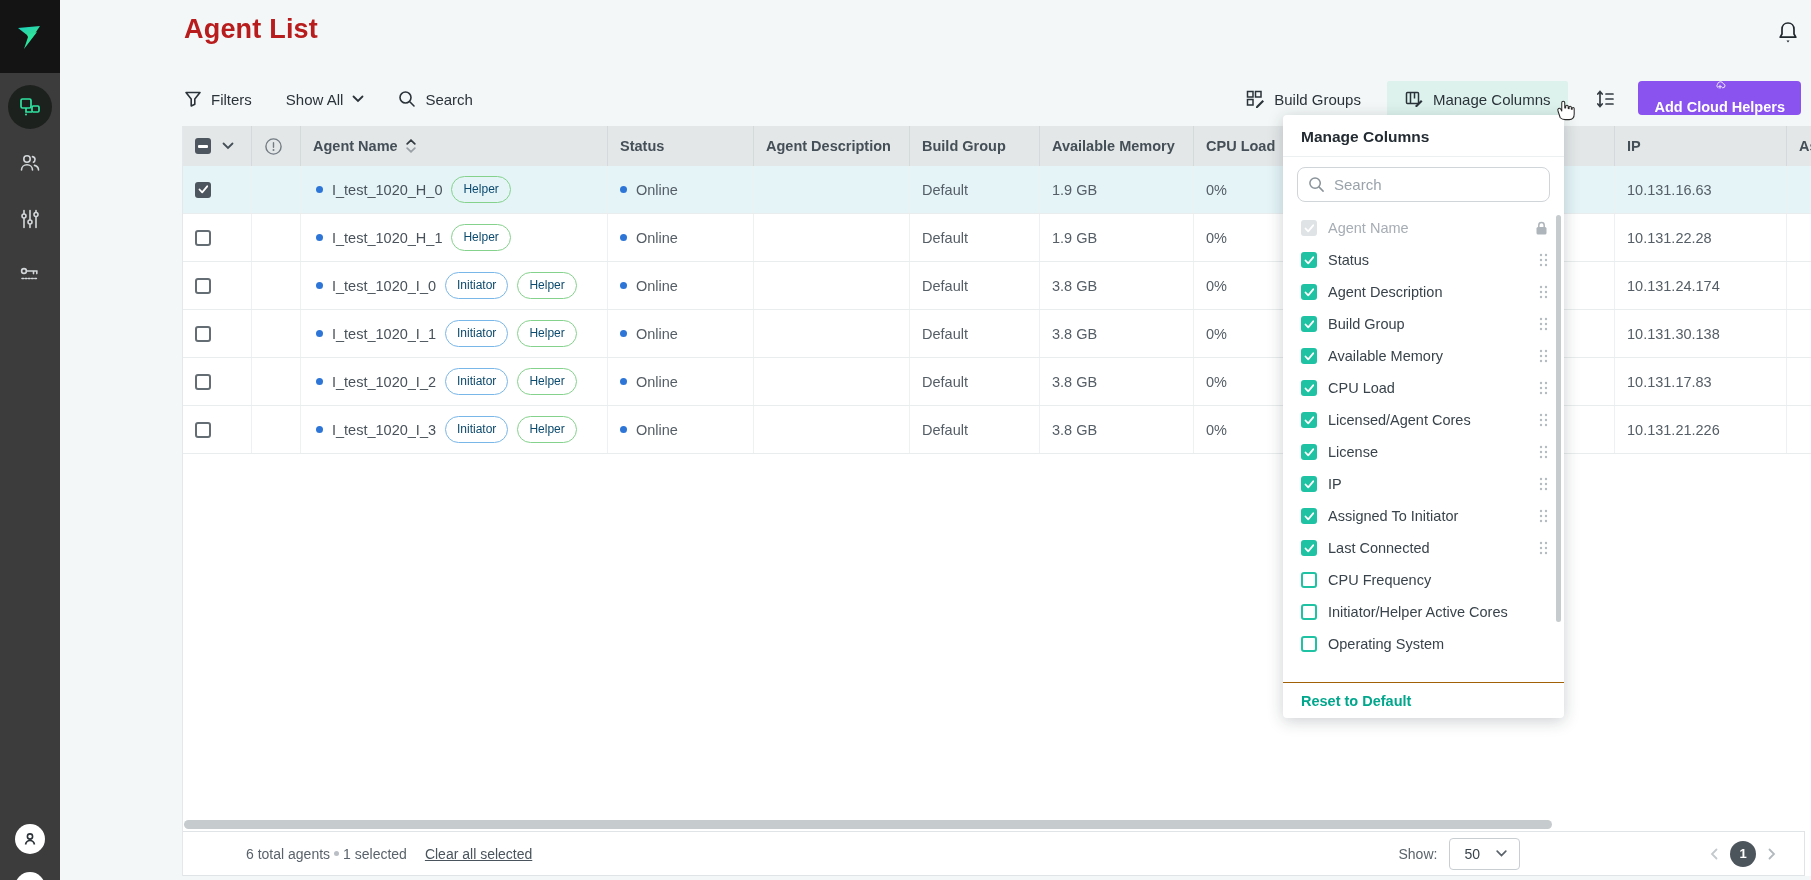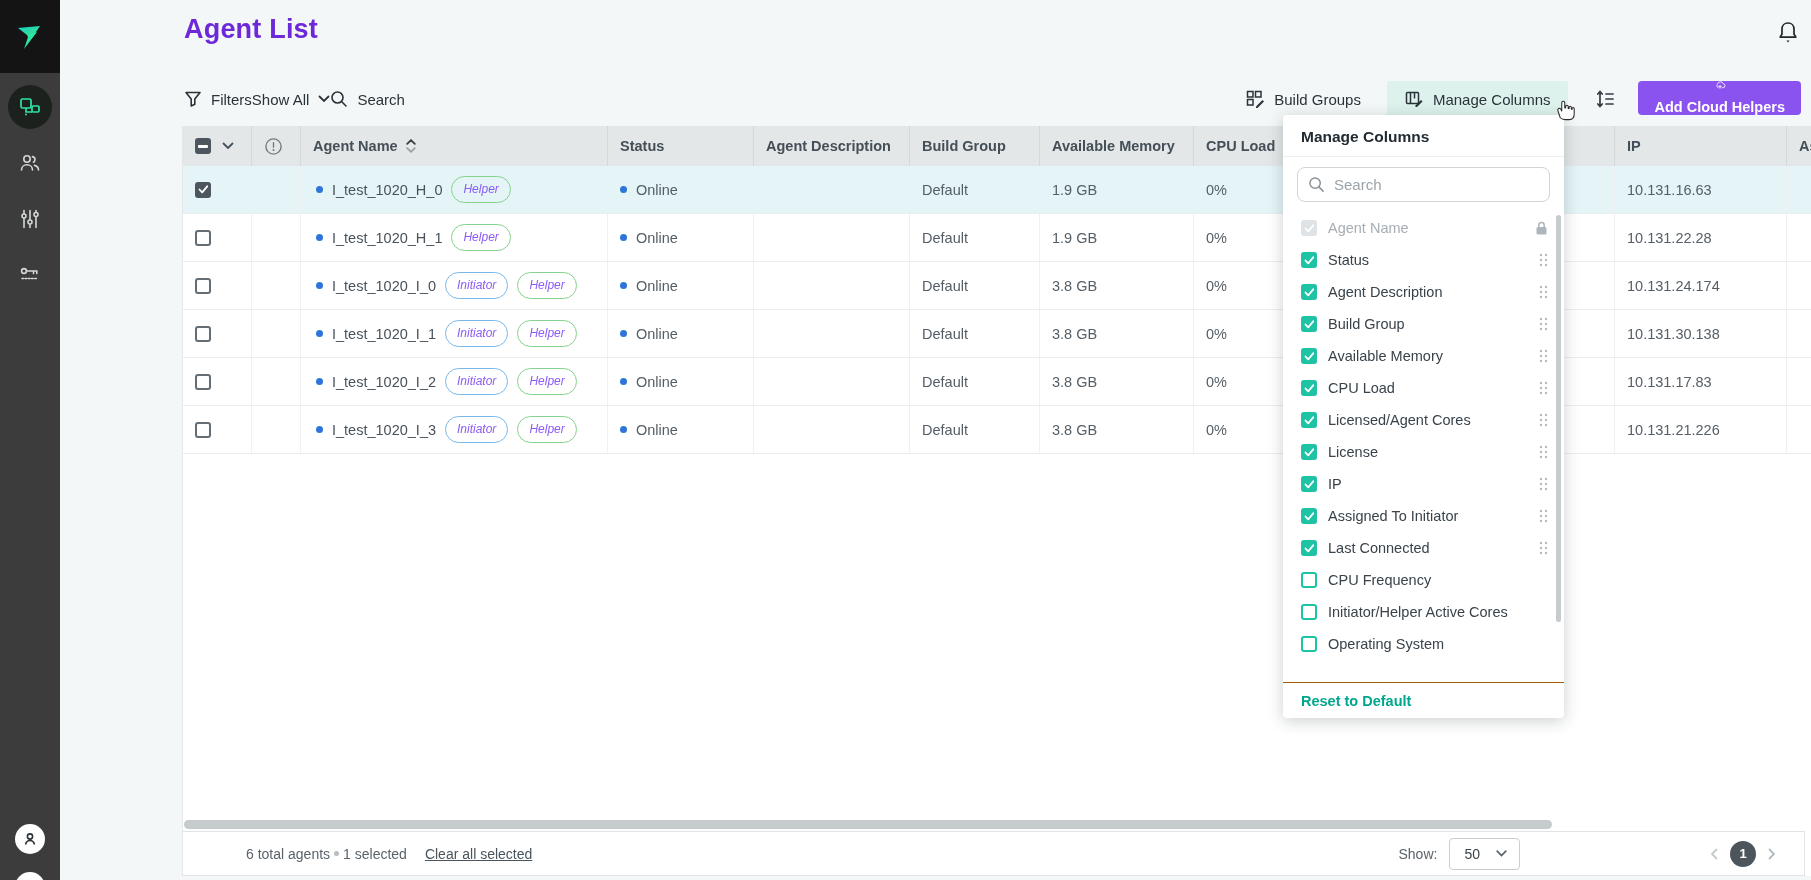--- a/index.html
+++ b/index.html
@@ -12,26 +12,26 @@
   .nav{display:flex;flex-direction:column;align-items:center;}
   .nav-item{width:44px;height:44px;margin-top:12px;border-radius:50%;display:flex;align-items:center;justify-content:center;cursor:pointer;}
   .nav-item.active{background:#1d211e;}
   .nav-item svg{display:block;}
   .sb-bottom{position:absolute;left:0;bottom:0;width:60px;display:flex;flex-direction:column;align-items:center;}
   .avatar{width:30px;height:30px;border-radius:50%;background:#fff;display:flex;align-items:center;justify-content:center;margin-bottom:18px;}
   .avatar.partial{margin-bottom:-22px;}
 
   
   .main{position:absolute;left:60px;top:0;right:0;bottom:0;}
-  .page-title{position:absolute;left:124px;top:14px;font-size:27px;font-weight:700;color:#6d28d9;letter-spacing:.2px;}
+  .page-title{position:absolute;left:124px;top:14px;font-size:27px;font-weight:700;color:#b91c1c;letter-spacing:.2px;}
   .bell{position:absolute;left:1716px;top:20px;cursor:pointer;}
 
   
   .toolbar{position:absolute;left:124px;right:10px;top:81px;height:36px;}
-  .t-left{position:absolute;left:0;top:0;height:36px;display:flex;align-items:center;}
+  .t-left{position:absolute;left:0;top:0;height:36px;display:flex;align-items:center;gap:34px;}
   .t-item{display:flex;align-items:center;gap:9px;font-size:15px;color:#2b333a;cursor:pointer;}
   .t-right{position:absolute;right:0;top:0;height:36px;display:flex;}
   .btn-build{display:flex;align-items:center;gap:9px;font-size:15px;color:#2b333a;cursor:pointer;margin-right:26px;}
   .btn-manage{display:flex;align-items:center;gap:9px;font-size:15px;color:#2b333a;cursor:pointer;
     background:#ddf2ec;height:36px;padding:0 18px;border:none;border-radius:2px;font-family:inherit;}
   .btn-density{margin:0 22px 0 26px;cursor:pointer;display:flex;align-items:center;}
   .btn-purple{height:34px;padding:0 16px;border:none;border-radius:4px;background:#8a52ee;color:#fff;
     font-size:14.5px;font-weight:700;display:flex;align-items:center;gap:9px;cursor:pointer;font-family:inherit;flex-direction:column;}
 
   
@@ -43,21 +43,21 @@
   .trow{display:flex;height:48px;border-bottom:1px solid #e9edee;background:#fff;}
   .trow.selected{background:#e4f4f7;}
   .td{flex:none;display:flex;align-items:center;padding-left:12px;font-size:14.5px;color:#555e66;
       border-right:1px solid #eef1f2;height:100%;overflow:hidden;white-space:nowrap;}
   .col-select{width:69px;}.col-alert{width:49px;}.col-name{width:307px;}.col-status{width:146px;}
   .col-desc{width:156px;}.col-group{width:130px;}.col-mem{width:154px;}.col-cpu{width:144px;}
   .col-cores{width:140px;}.col-license{width:137px;}.col-ip{width:172px;}.col-assigned{width:180px;border-right:none;}
   .td.col-name{padding-left:15px;align-items:center;}
   .dot{width:7px;height:7px;border-radius:50%;background:#2e75d8;margin-right:9px;flex:none;}
   .agent-name{color:#49525a;}
-  .badge{margin-left:9px;padding:5px 11px;border-radius:999px;font-size:12px;color:#8b5cf6;border:1px solid;line-height:1.2;font-style:italic;}
+  .badge{margin-left:9px;padding:5px 11px;border-radius:999px;font-size:12px;color:#0c4a6e;border:1px solid;line-height:1.2;}
   .badge-helper{border-color:#85d28c;}
   .badge-initiator{border-color:#79b7e8;}
   .cb{width:16px;height:16px;border-radius:3px;display:inline-flex;align-items:center;justify-content:center;flex:none;cursor:pointer;}
   .cb.dark{background:#4d565e;}
   .cb.empty{background:#fff;border:2px solid #646d74;}
   .hdr-chev{margin-left:11px;cursor:pointer;}
   .sorter{display:inline-flex;flex-direction:column;margin-left:8px;gap:2px;}
   .lic-frag{width:2px;height:12px;background:#8fc0e8;margin-left:1px;}
 
   

